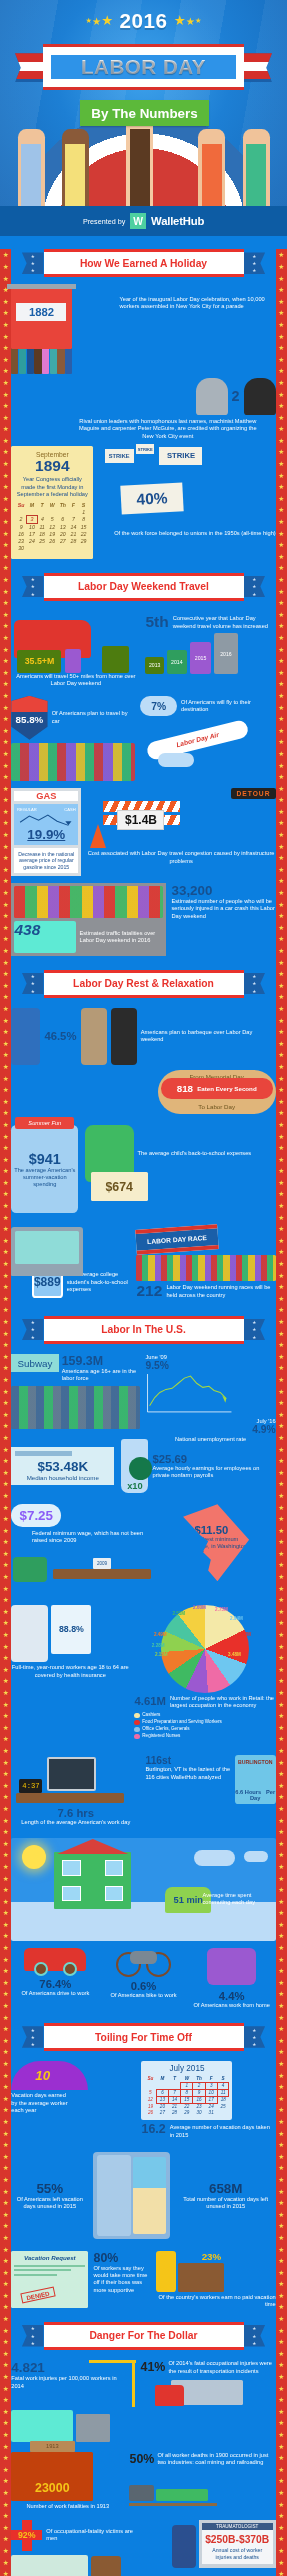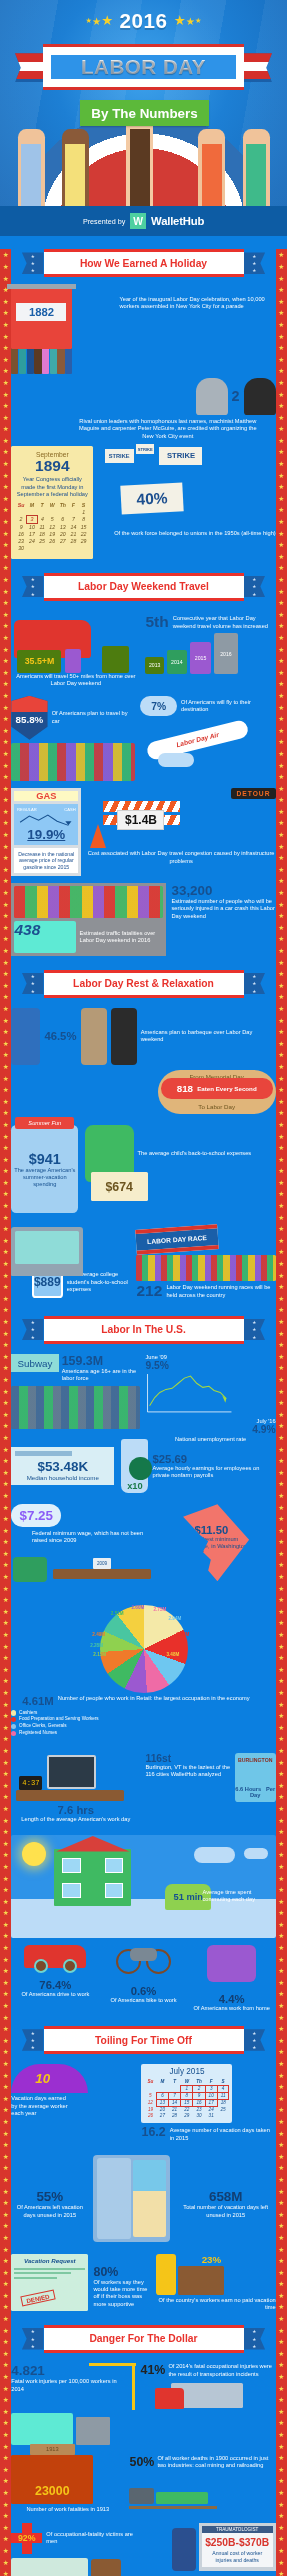--- a/index.html
+++ b/index.html
@@ -95,21 +95,21 @@
              border-top:3.1px solid #e8322c; border-bottom:3.1px solid #e8322c;
              display:flex; align-items:center; justify-content:center; }
   .bn-core span { color:#e8322c; font-size:10.3px; font-weight:bold; }
 
   
   .row { display:flex; }
   .cell { position:relative; }
   .txt { font-size:5.7px; line-height:1.3; }
   .big { font-weight:bold; }
   .navy { color:#16508f; }
-  .navy-d { color:#123f73;margin-top:11px; }
+  .navy-d { color:#123f73; }
 
   .fact { display:flex; gap:4.1px; align-items:flex-start; margin:3.1px 0; }
   .fact .num { font-size:15.5px; font-weight:bold; color:#16508f; line-height:1; white-space:nowrap; }
   .fact .lbl { font-size:5.7px; line-height:1.28; padding-top:1.5px; }
 
   
   .illus { position:relative; }
   .bld { width:61px;height:61px;background:#e8443a;border-radius:1.5px;position:relative; }
   .bld:before{content:"";position:absolute;top:-4.1px;left:-4.1px;right:-4.1px;height:5.2px;background:#9aa6b0;}
   .banner1882 { position:absolute; top:15.5px; left:5.2px; width:50px; height:17.5px; background:#f2f4f6;
@@ -142,21 +142,21 @@
            transform:rotate(-3deg); }
 
   .suitcase { background:#4d7c0f; border-radius:2.1px; position:relative; }
   .shield { width:37px;height:44px;background:#1f4f8f;clip-path:polygon(50% 0,100% 12%,100% 70%,50% 100%,0 70%,0 12%);
             position:relative; }
   .shield:before{content:"";position:absolute;left:0;right:0;top:0;height:36%;background:#e8443a;}
   .shield span{position:absolute;left:0;right:0;top:42%;text-align:center;font-size:9.8px;font-weight:bold;}
 
   .cloud { background:#bcdcf7; border-radius:13.4px; position:relative; }
   .gaspanel { width:70px; background:#d7dde2; padding:3.1px; }
-  .gaspanel .hdr{ background:#fef9c3; color:#e8443a; font-weight:bold; text-align:center; font-size:9.3px; }
+  .gaspanel .hdr{ background:#ffffff; color:#e8443a; font-weight:bold; text-align:center; font-size:9.3px; }
   .gaspanel .scr{ background:#8ec8f5; margin:3.1px 0; padding:3.1px 2.6px; }
   .gaspanel .scr .lbls{ display:flex;justify-content:space-between;font-size:4.1px;color:#fff; }
   .gaspanel .scr .pv{ font-size:13.4px;font-weight:bold;color:#1c4f8f;text-align:center;text-decoration:underline; }
   .gaspanel .cap{ background:#fff;color:#1c4f8f;font-size:5.2px;text-align:center;padding:2.6px 1.5px;line-height:1.25; }
 
   .detour { background:#222; color:#f26a21; font-weight:bold; font-size:6.7px; letter-spacing:1px;
             padding:2.1px 5.2px; border-radius:2.1px; display:inline-block; }
   .barricade { width:77px;height:10.3px;
      background:repeating-linear-gradient(115deg,#f05a22 0 5.2px,#fff 5.2px 10.3px); }
   .bsign { width:47px;height:20px;background:#f2f2f2;border:1px solid #cfcfcf;
@@ -1126,35 +1126,42 @@
       </div>
       <div class="cell" style="flex:1;display:flex;justify-content:center;">
         <div class="dcshape">
           <div class="v">$11.50</div>
           <div class="t">Highest minimum wage, in Washington D.C</div>
         </div>
       </div>
     </div>
 
     <div class="row" style="gap:5.2px;align-items:flex-start;margin-top:10.3px;">
+      <div class="cell" style="width:118px;">
+        <div style="display:flex;gap:3.1px;align-items:flex-start;">
+          <div style="width:37px;height:57px;background:#dfe9f2;border-radius:4.1px;"></div>
+          <div class="clipboard">88.8%</div>
+        </div>
+        <div class="txt" style="text-align:center;margin-top:2.6px;">Full-time, year-round workers age 18 to 64 are covered by health insurance</div>
+      </div>
       <div class="cell" style="flex:1;">
         <div style="position:relative;display:flex;justify-content:center;">
           <div class="pie">
             <div class="pie-lbl" style="left:-7.2px;top:27px;color:#f07a2a;">2.49M</div>
             <div class="pie-lbl" style="left:-9.3px;top:38px;color:#49c6a1;">2.28M</div>
             <div class="pie-lbl" style="left:-6.2px;top:47px;color:#8fd14f;">2.15M</div>
             <div class="pie-lbl" style="left:11.3px;top:6.2px;color:#3fba62;">2.51M</div>
             <div class="pie-lbl" style="left:32px;top:0px;color:#9b59d0;">2.60M</div>
             <div class="pie-lbl" style="left:54px;top:2.1px;color:#ef6ba6;">2.75M</div>
             <div class="pie-lbl" style="left:69px;top:11.3px;color:#6ec7f0;">2.94M</div>
             <div class="pie-lbl" style="left:77px;top:27px;color:#e8302a;">3.22M</div>
             <div class="pie-lbl" style="left:67px;top:47px;color:#f4d03f;">3.48M</div>
           </div>
         </div>
-        <div style="display:flex;gap:4.1px;align-items:flex-start;margin-top:2.1px;margin-left:11px;">
+        <div style="display:flex;gap:4.1px;align-items:flex-start;margin-top:2.1px;">
           <div class="big navy" style="font-size:11.3px;">4.61M</div>
           <div class="txt">Number of people who work in Retail: the largest occupation in the economy</div>
         </div>
         <div class="legend" style="margin-top:2.6px;">
           <div>
               <span class="dot" style="background:#f4e9a8"></span>
               <span>Cashiers</span>
             </div>
           <div>
               <span class="dot" style="background:#e8302a"></span>

